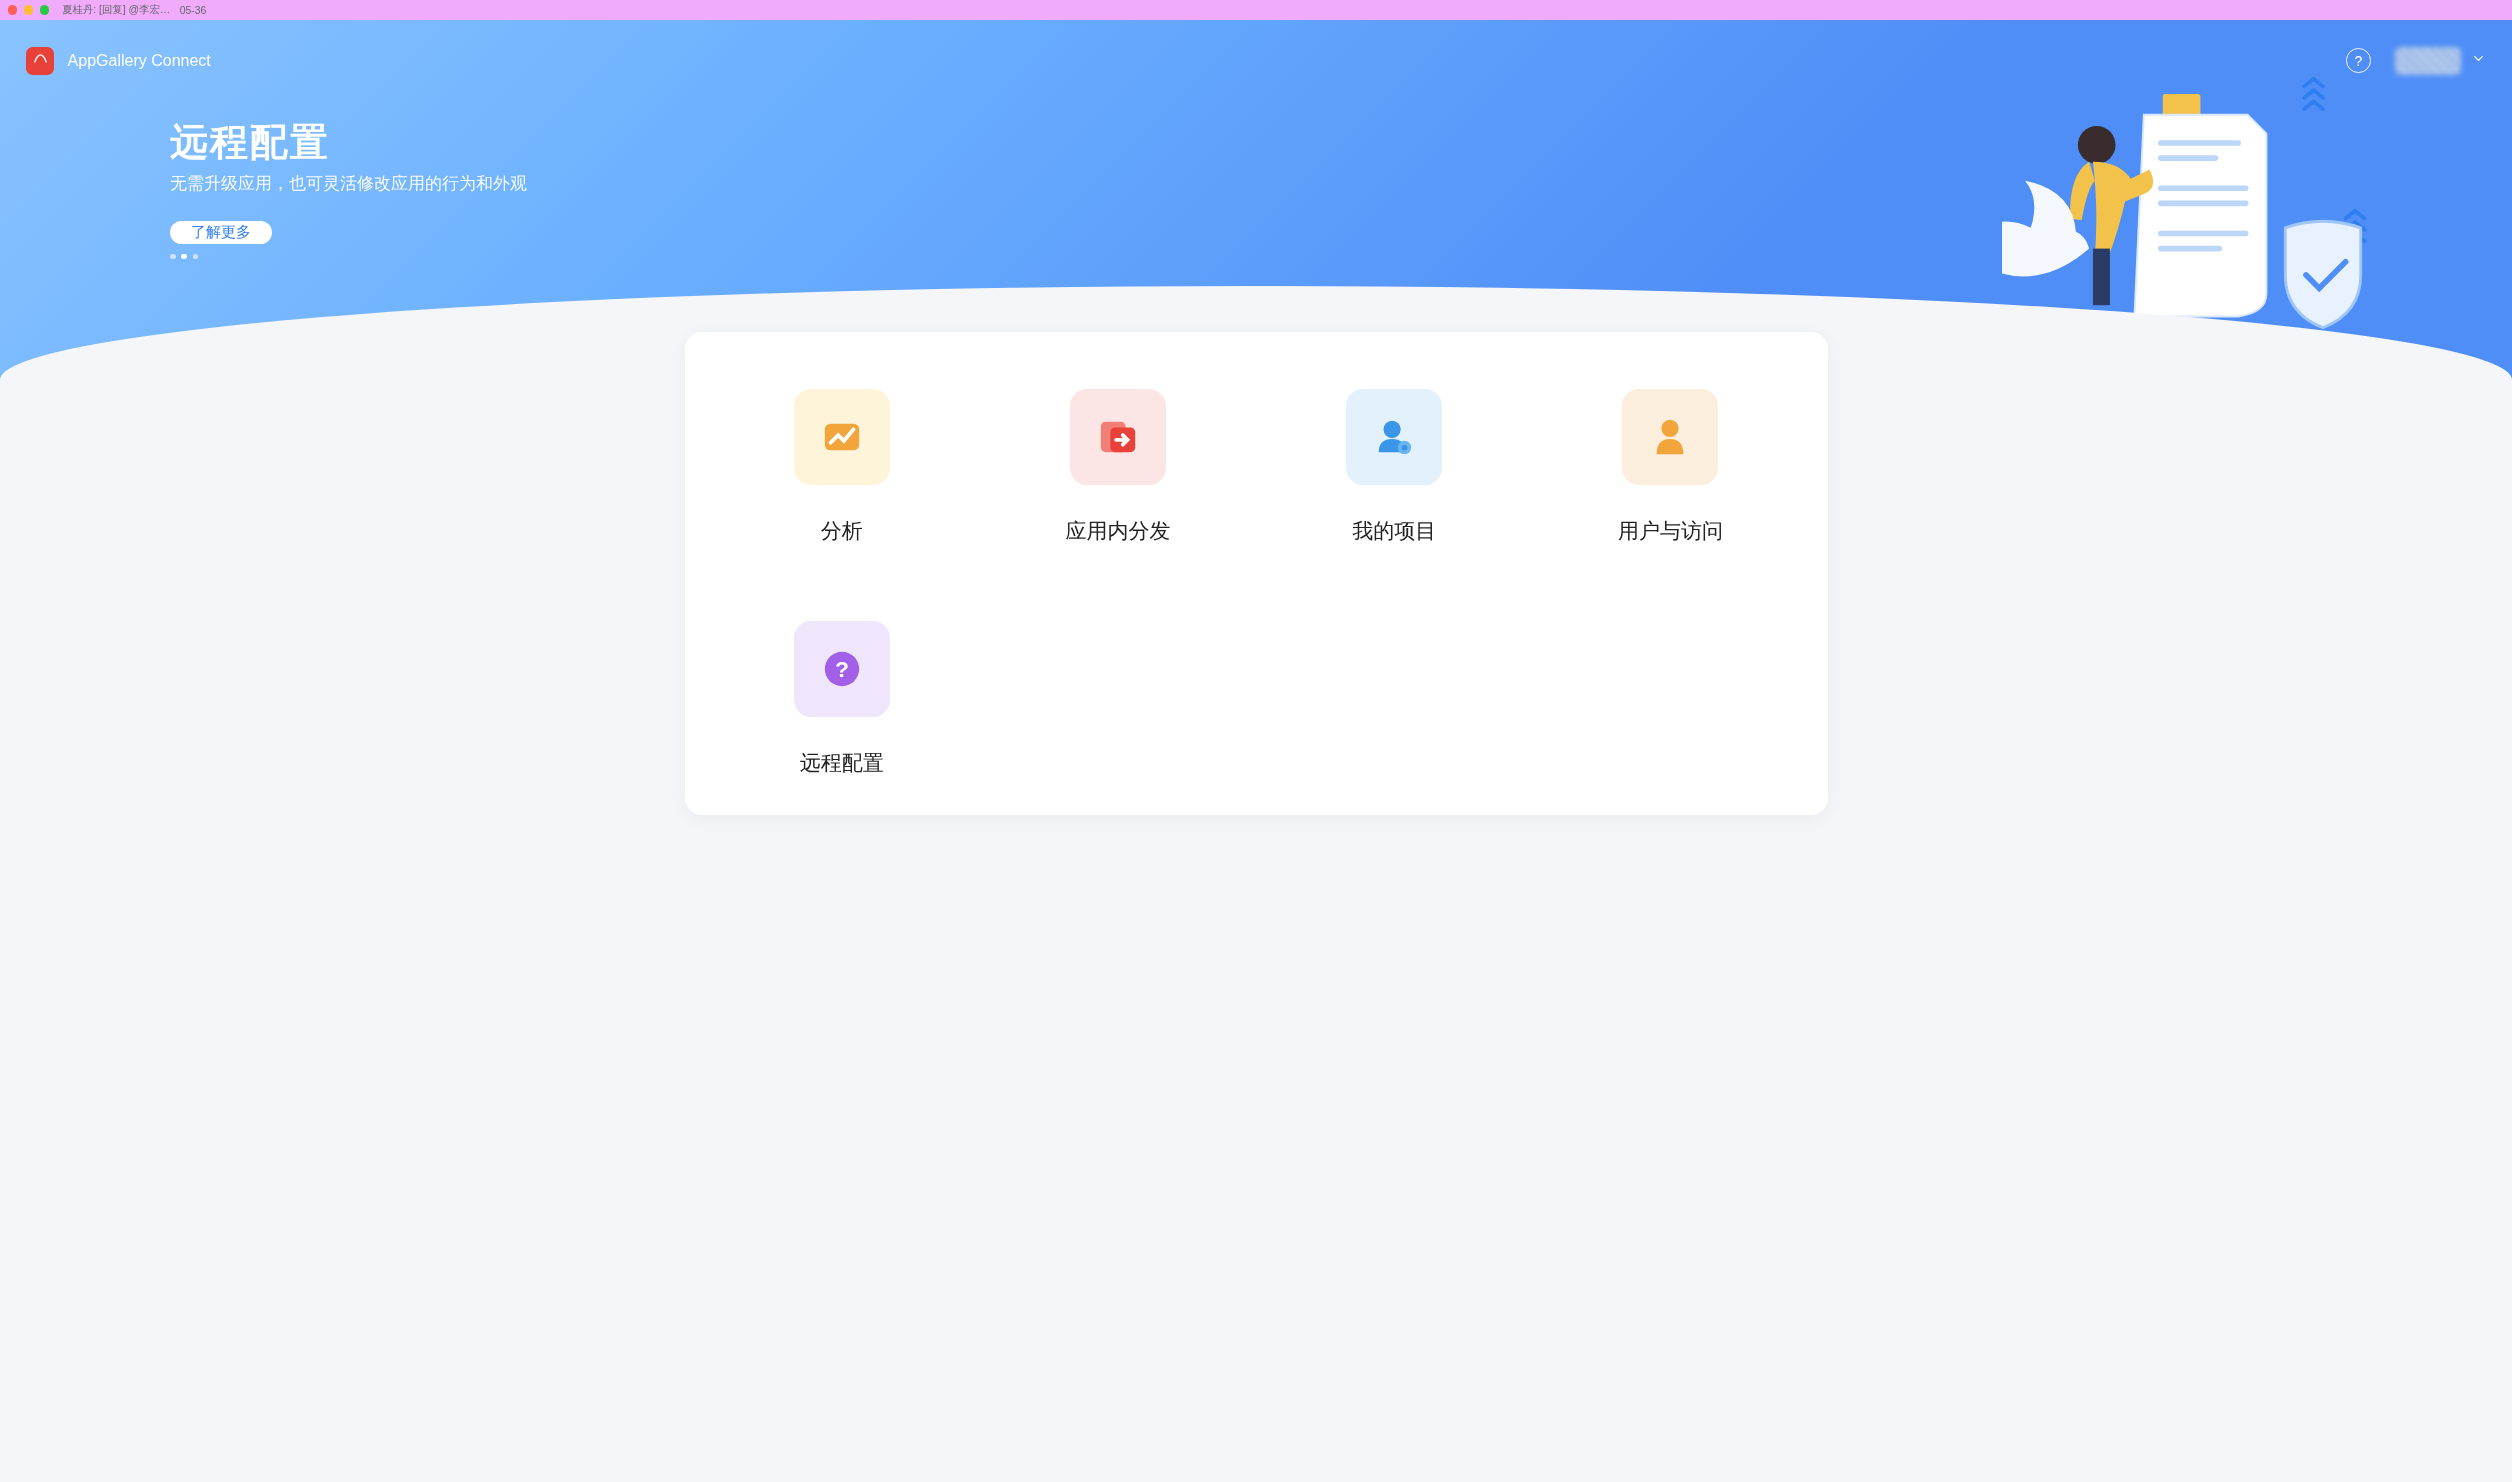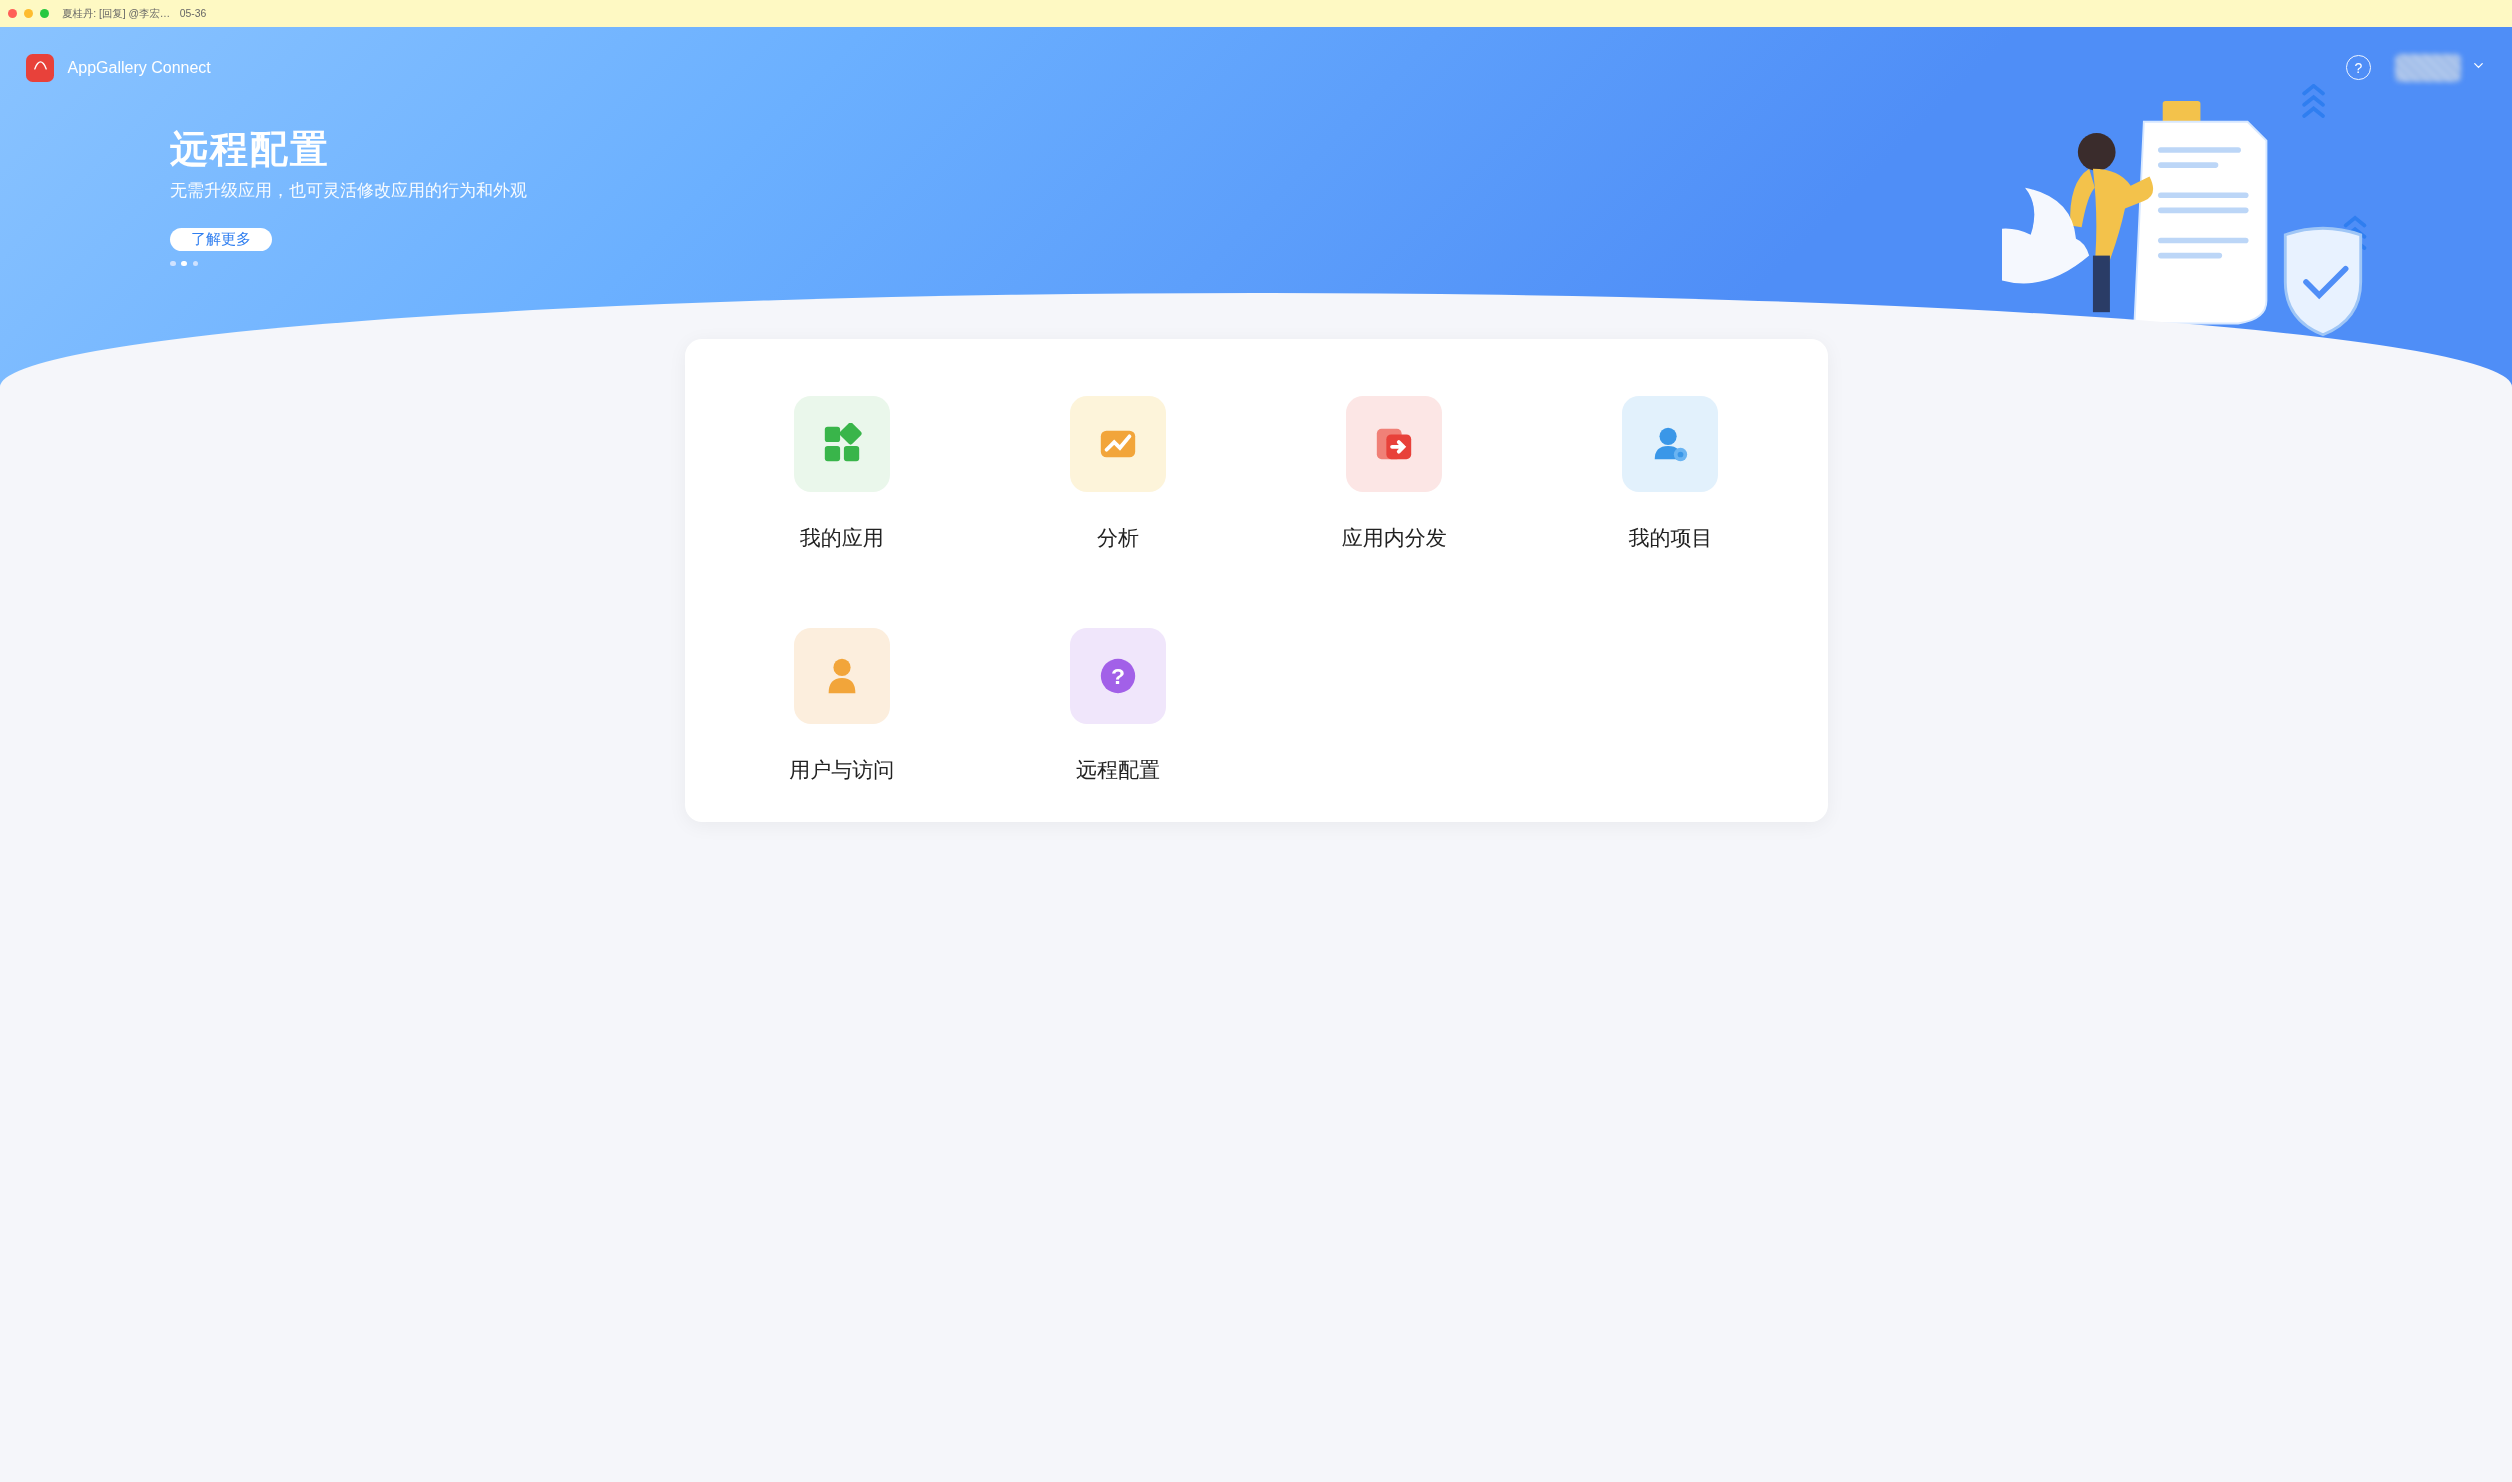--- a/index.html
+++ b/index.html
@@ -1,22 +1,22 @@
 <!DOCTYPE html>
 <html style="font-size:15px"><head>
 <meta charset="utf-8">
 <style>
   * { margin: 0; padding: 0; box-sizing: border-box; }
   html, body { width: 100%; height: 100%; font-family: "PingFang SC", "Microsoft YaHei", Arial, sans-serif; }
   body { background: #f5f6fa; }
 
   
   .osbar {
-    height: 27px;
-    background: #fef9c3;
+    height: 20px;
+    background: #f0abfc;
     display: flex;
     align-items: center;
     padding: 0 7.6px;
     font-size: 10.4px;
     color: #666;
     text-align: center;
   }
   .traffic-lights { display: flex; gap: 6.6px; margin-right: 13.2px; }
   .traffic-lights span { width: 9.4px; height: 9.4px; border-radius: 50%; display: inline-block; }
   .tl-red { background: #ff5f57; }
@@ -243,28 +243,20 @@
 
   <div class="carousel-ind">
     <span></span>
       <span class="active"></span>
   </div>
 </div>
 
 <div class="panel">
   <div class="tile-grid" id="tile-grid">
       <div class="tile">
-        <div class="tile-badge c-green">
-          <svg viewBox="0 0 44 44">
-            <use href="#ic-apps"></use>
-          </svg>
-        </div>
-        <div class="tile-label">我的应用</div>
-      </div>
-      <div class="tile">
         <div class="tile-badge c-yellow">
           <svg viewBox="0 0 44 44">
             <use href="#ic-analytics"></use>
           </svg>
         </div>
         <div class="tile-label">分析</div>
       </div>
       <div class="tile">
         <div class="tile-badge c-red">
           <svg viewBox="0 0 44 44">

